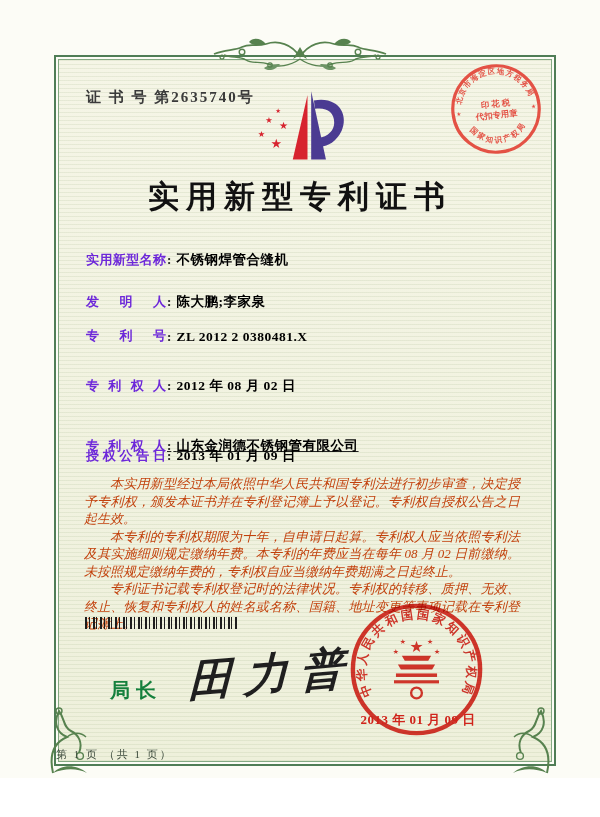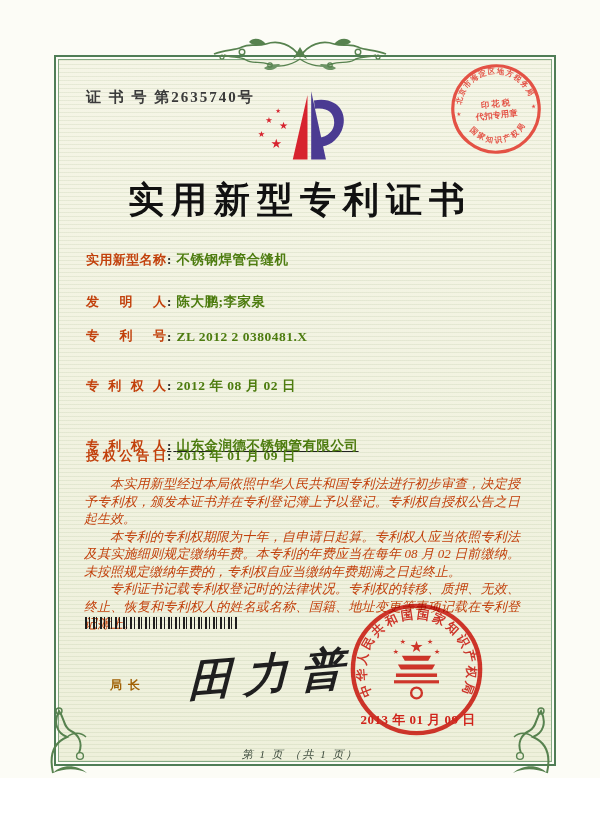--- a/index.html
+++ b/index.html
@@ -30,31 +30,31 @@
 
   .cert-no{
     position:absolute;left:86px;top:88px;
     font-size:15px;letter-spacing:2px;color:#3a3a3a;font-weight:600;
   }
   .logo{position:absolute;left:243px;top:84px;width:118px;height:92px;}
   .tax-stamp{position:absolute;left:448px;top:61px;width:96px;height:96px;opacity:.88;transform:rotate(-6deg);}
 
   .doc-title{
     position:absolute;left:56px;top:176px;width:488px;
-    text-align:center;font-size:36px;font-weight:700;letter-spacing:7px;color:#111;
+    text-align:center;font-size:31px;font-weight:700;letter-spacing:7px;color:#111;
   }
 
   .field-row{position:absolute;left:86px;font-size:13px;white-space:nowrap;}
   .field-label{
     display:inline-block;width:80px;
     text-align:justify;text-align-last:justify;
-    font-weight:600;color:#c2410c;vertical-align:bottom;
+    font-weight:600;color:#6d28d9;vertical-align:bottom;
   }
   .field-colon{font-weight:600;margin:0 2px 0 1px;}
-  .field-value{font-weight:700;font-size:13.5px;color:#4d7c0f;letter-spacing:.5px;}
+  .field-value{font-weight:700;font-size:13.5px;color:#000000;letter-spacing:.5px;}
   .row-0{top:251px;}.row-1{top:293px;}.row-2{top:327px;}
   .row-3{top:377px;}.row-4{top:437px;text-decoration:underline;}.row-5{top:447px;}
 
   .body-text{
     position:absolute;left:84px;top:475px;width:436px;
     font-size:13px;line-height:17.5px;text-align:justify;
     font-style:italic;color:#c2410c;
   }
   .body-text p{margin:0;text-indent:2em;}
 
@@ -62,39 +62,39 @@
     position:absolute;left:85px;top:617px;width:153px;height:12px;
     background:repeating-linear-gradient(90deg,
       #1d1d1d 0 2px, transparent 2px 4px,
       #1d1d1d 4px 5px, transparent 5px 8px,
       #1d1d1d 8px 10px, transparent 10px 11px,
       #1d1d1d 11px 12px, transparent 12px 15px);
   }
 
   .sig-role{
     position:absolute;left:110px;top:677px;
-    font-size:12px;letter-spacing:6px;color:#a16207;font-weight:600;
+    font-size:20px;letter-spacing:6px;color:#15803d;font-weight:600;
   }
   .sig-name{
     position:absolute;left:188px;top:645px;
     font-size:44px;font-weight:600;font-style:italic;
     letter-spacing:12px;color:#1f1f1f;
     transform:rotate(-5deg) skewX(-6deg);
     font-family:"Liberation Serif","DejaVu Serif",serif;
   }
 
   .main-seal{position:absolute;left:348px;top:601px;width:137px;height:137px;opacity:.92;mix-blend-mode:multiply;}
   .seal-date{
     position:absolute;left:348px;top:711px;width:140px;text-align:center;
     font-size:13px;font-weight:700;color:#d0241b;letter-spacing:.5px;
   }
 
   .page-footer{
-    position:absolute;left:56px;top:747px;width:488px;text-align:center;
-    font-size:11px;letter-spacing:2px;color:#3c4a3c;font-style:italic;
+    position:absolute;left:56px;top:747px;width:488px;text-align:left;
+    font-size:11px;letter-spacing:2px;color:#3c4a3c;
   }
 
   .seal-ring-text{fill:#dc271e;font-weight:700;font-family:"Liberation Serif","DejaVu Serif",serif;}
   .seal-red{fill:#dc271e;}
   .green-stroke{stroke:#57824f;fill:none;}
 </style>
 </head>
 <body>
 
 <div class="page">

